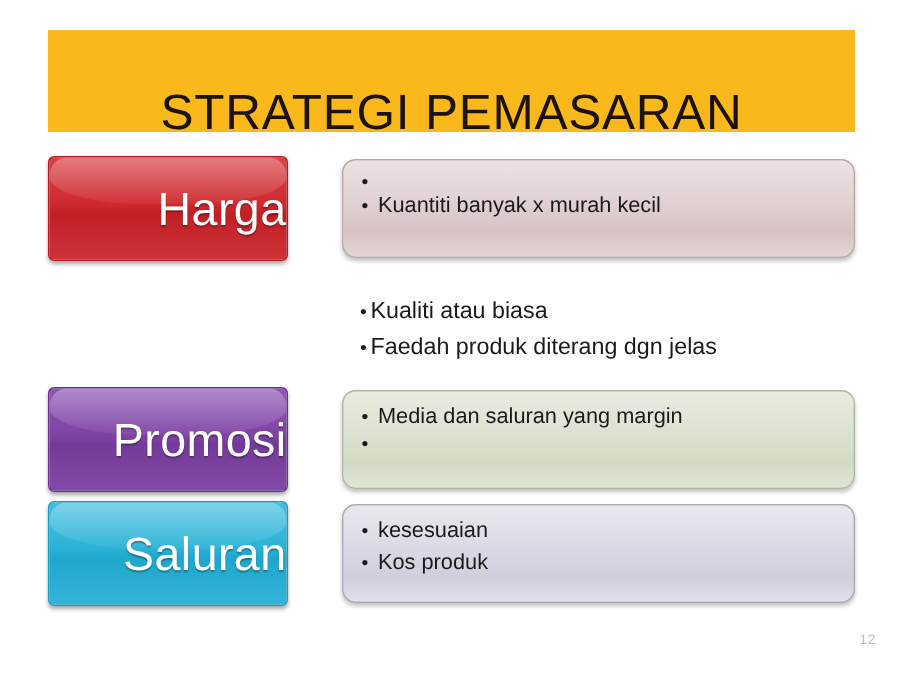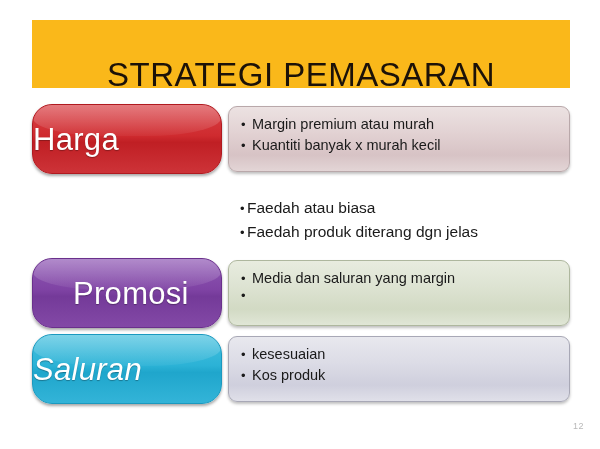--- a/index.html
+++ b/index.html
@@ -55,26 +55,26 @@
   .row-0 { top: 104px; }
   .row-1 { top: 182px; }
   .row-2 { top: 258px; }
   .row-3 { top: 334px; }
 
   
   .label-box {
     position: absolute;
     left: 32px;
     top: 0;
-    width: 190px;
+    width: 160px;
     height: 70px;
-    border-radius: 20px;
+    border-radius: 4px;
     display: flex;
     align-items: center;
-    justify-content: flex-start;
+    justify-content: flex-end;
     box-sizing: border-box;
     box-shadow: 0 2px 3px rgba(0,0,0,0.35);
     overflow: hidden;
   }
   .label-box .gloss {
     position: absolute;
     left: 0; top: 0;
     width: 100%;
     height: 46%;
     border-radius: 12px 12px 40% 40% / 12px 12px 18px 18px;
@@ -102,21 +102,20 @@
     border: 1px solid #86b326;
   }
   .lb-purple {
     background: linear-gradient(to bottom, #8f58b4 0%, #7f43a4 45%, #743a99 55%, #8349a6 100%);
     border: 1px solid #6a308c;
     padding-left: 40px;
   }
   .lb-cyan {
     background: linear-gradient(to bottom, #45c0de 0%, #2bb2d6 45%, #1fa6cc 55%, #33b4d8 100%);
     border: 1px solid #1b99bf;
-    font-style: italic;
   }
 
   
   .content-box {
     position: absolute;
     left: 228px;
     top: 2px;
     width: 342px;
     height: 66px;
     border-radius: 9px;
@@ -195,36 +194,35 @@
 
   <div class="row row-0">
     <div class="label-box lb-red">
       <span class="gloss"></span>
       <span class="label-text">Harga</span>
     </div>
     <div class="content-box cb-pink">
       <ul class="bullet-list">
         <li>
           <span class="dot">•</span>
-          <span>Margin premium atau murah</span>
         </li>
         <li>
           <span class="dot">•</span>
           <span>Kuantiti banyak x murah kecil</span>
         </li>
       </ul>
     </div>
   </div>
 
   <div class="row row-1">
     <div class="content-box plain">
       <ul class="bullet-list tight">
         <li>
           <span class="dot">•</span>
-          <span>Faedah atau biasa</span>
+          <span>Kualiti atau biasa</span>
         </li>
         <li>
           <span class="dot">•</span>
           <span>Faedah produk diterang dgn jelas</span>
         </li>
       </ul>
     </div>
   </div>
 
   <div class="row row-2">

